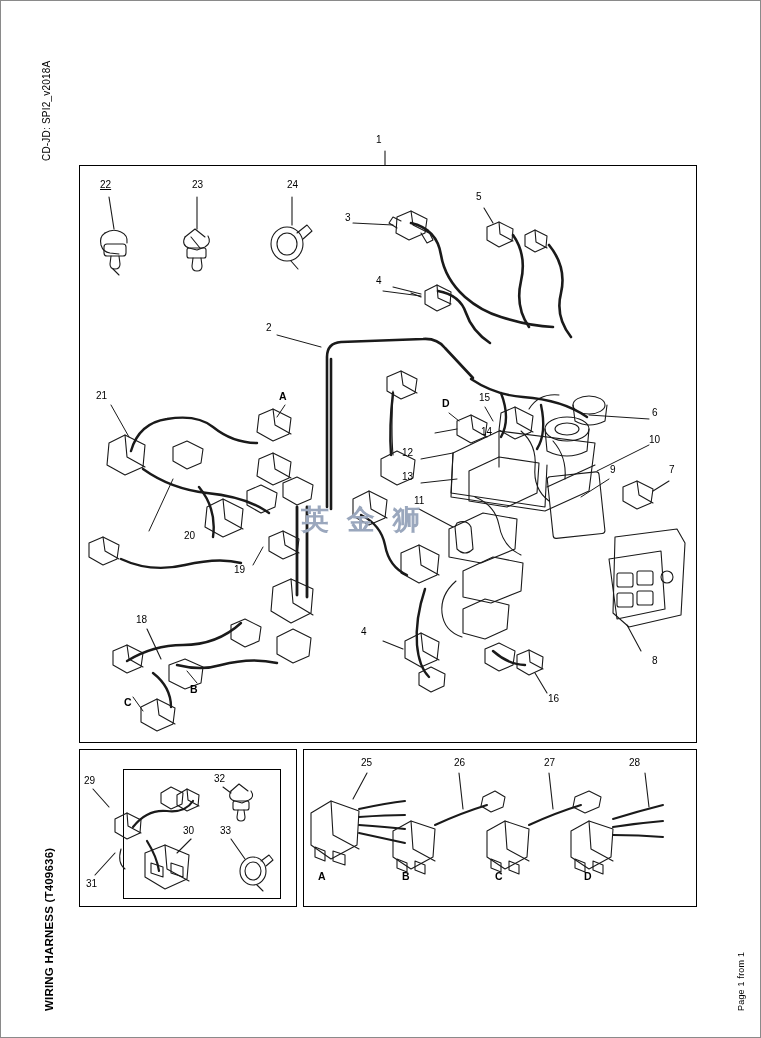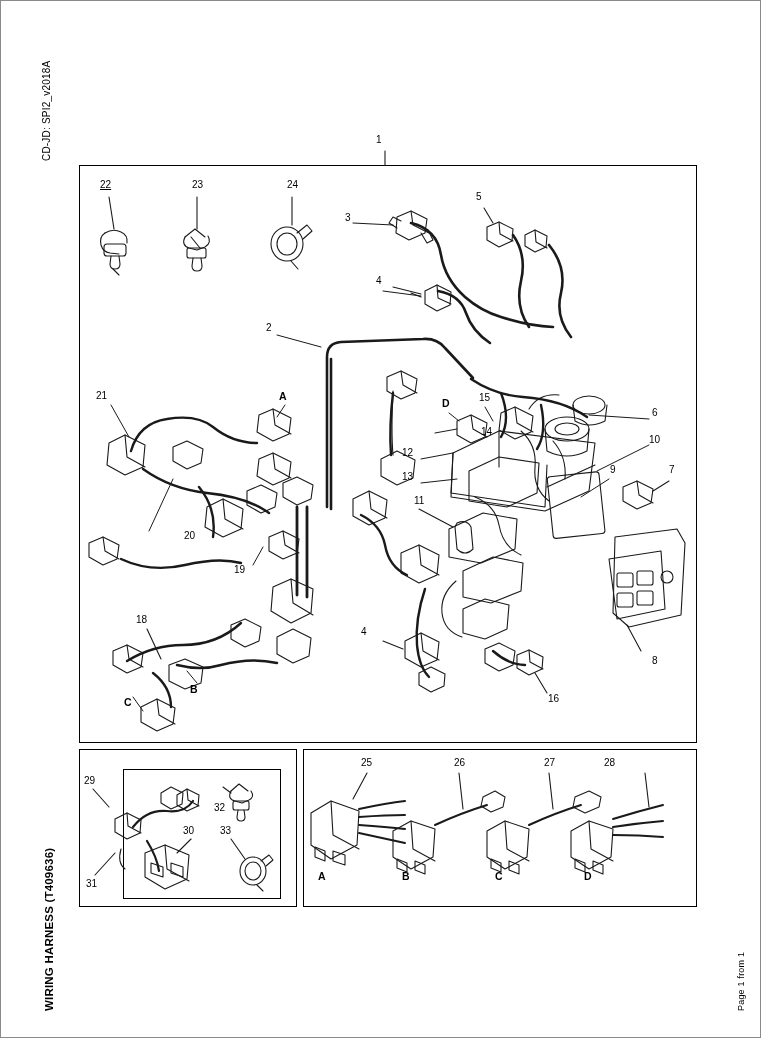--- a/index.html
+++ b/index.html
@@ -428,30 +428,31 @@
   <div class="lbl" style="left:135px; top:614px;">18</div>
   <div class="lbl" style="left:233px; top:564px;">19</div>
   <div class="lbl" style="left:135px; top:530px;margin-left:48px;">20</div>
   <div class="lbl" style="left:95px;  top:390px;">21</div>
   <div class="lbl" style="left:99px;  top:179px;text-decoration:underline;">22</div>
   <div class="lbl" style="left:191px; top:179px;">23</div>
   <div class="lbl" style="left:286px; top:179px;">24</div>
   <div class="lbl" style="left:360px; top:757px;">25</div>
   <div class="lbl" style="left:453px; top:757px;">26</div>
   <div class="lbl" style="left:543px; top:757px;">27</div>
-  <div class="lbl" style="left:603px; top:757px;">28</div>
+  <div class="lbl" style="left:628px; top:757px;">28</div>
   <div class="lbl" style="left:83px;  top:775px;">29</div>
   <div class="lbl" style="left:182px; top:825px;">30</div>
   <div class="lbl" style="left:85px;  top:878px;">31</div>
-  <div class="lbl" style="left:213px; top:773px;margin-top:29px;">32</div>
+  <div class="lbl" style="left:213px; top:773px;">32</div>
   <div class="lbl" style="left:219px; top:825px;">33</div>
 
   <div class="lbl b" style="left:278px; top:390px;">A</div>
   <div class="lbl b" style="left:189px; top:683px;">B</div>
   <div class="lbl b" style="left:123px; top:696px;">C</div>
   <div class="lbl b" style="left:441px; top:397px;">D</div>
   <div class="lbl b" style="left:317px; top:870px;">A</div>
   <div class="lbl b" style="left:401px; top:870px;">B</div>
   <div class="lbl b" style="left:494px; top:870px;">C</div>
   <div class="lbl b" style="left:583px; top:870px;">D</div>
 
+  <div id="watermark">英 金 狮</div>
 
 </div>
 
 </body></html>

